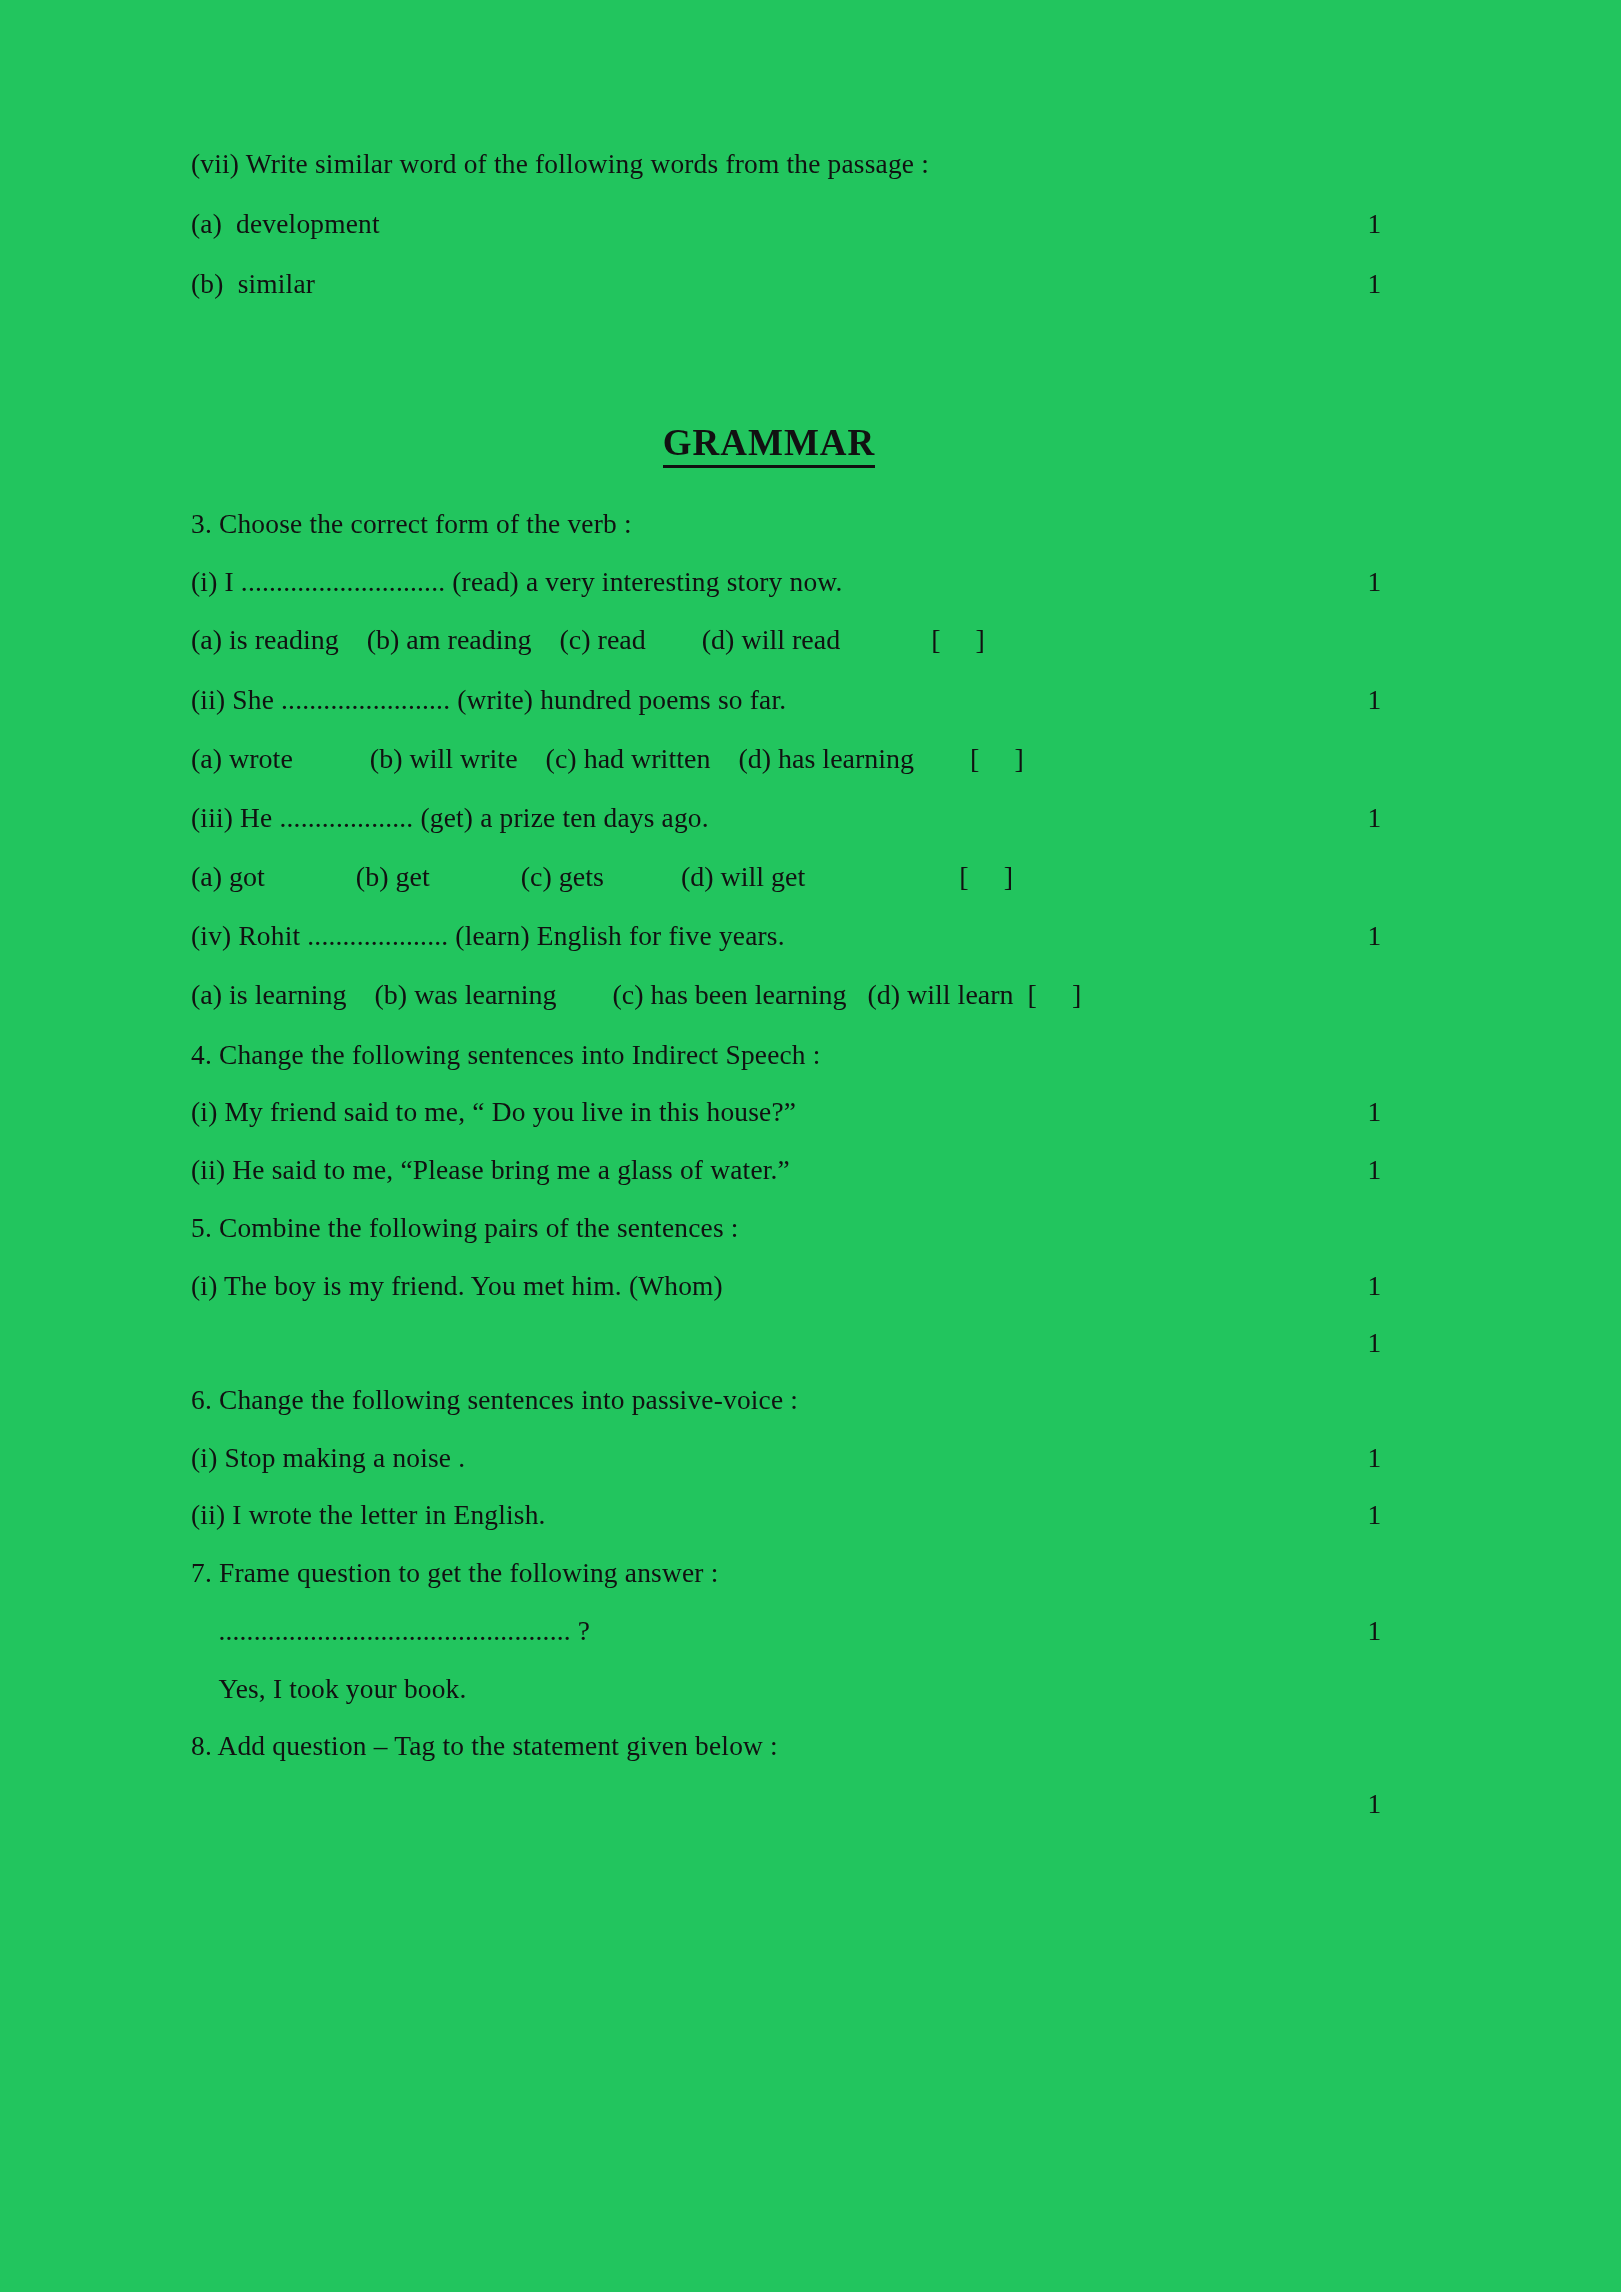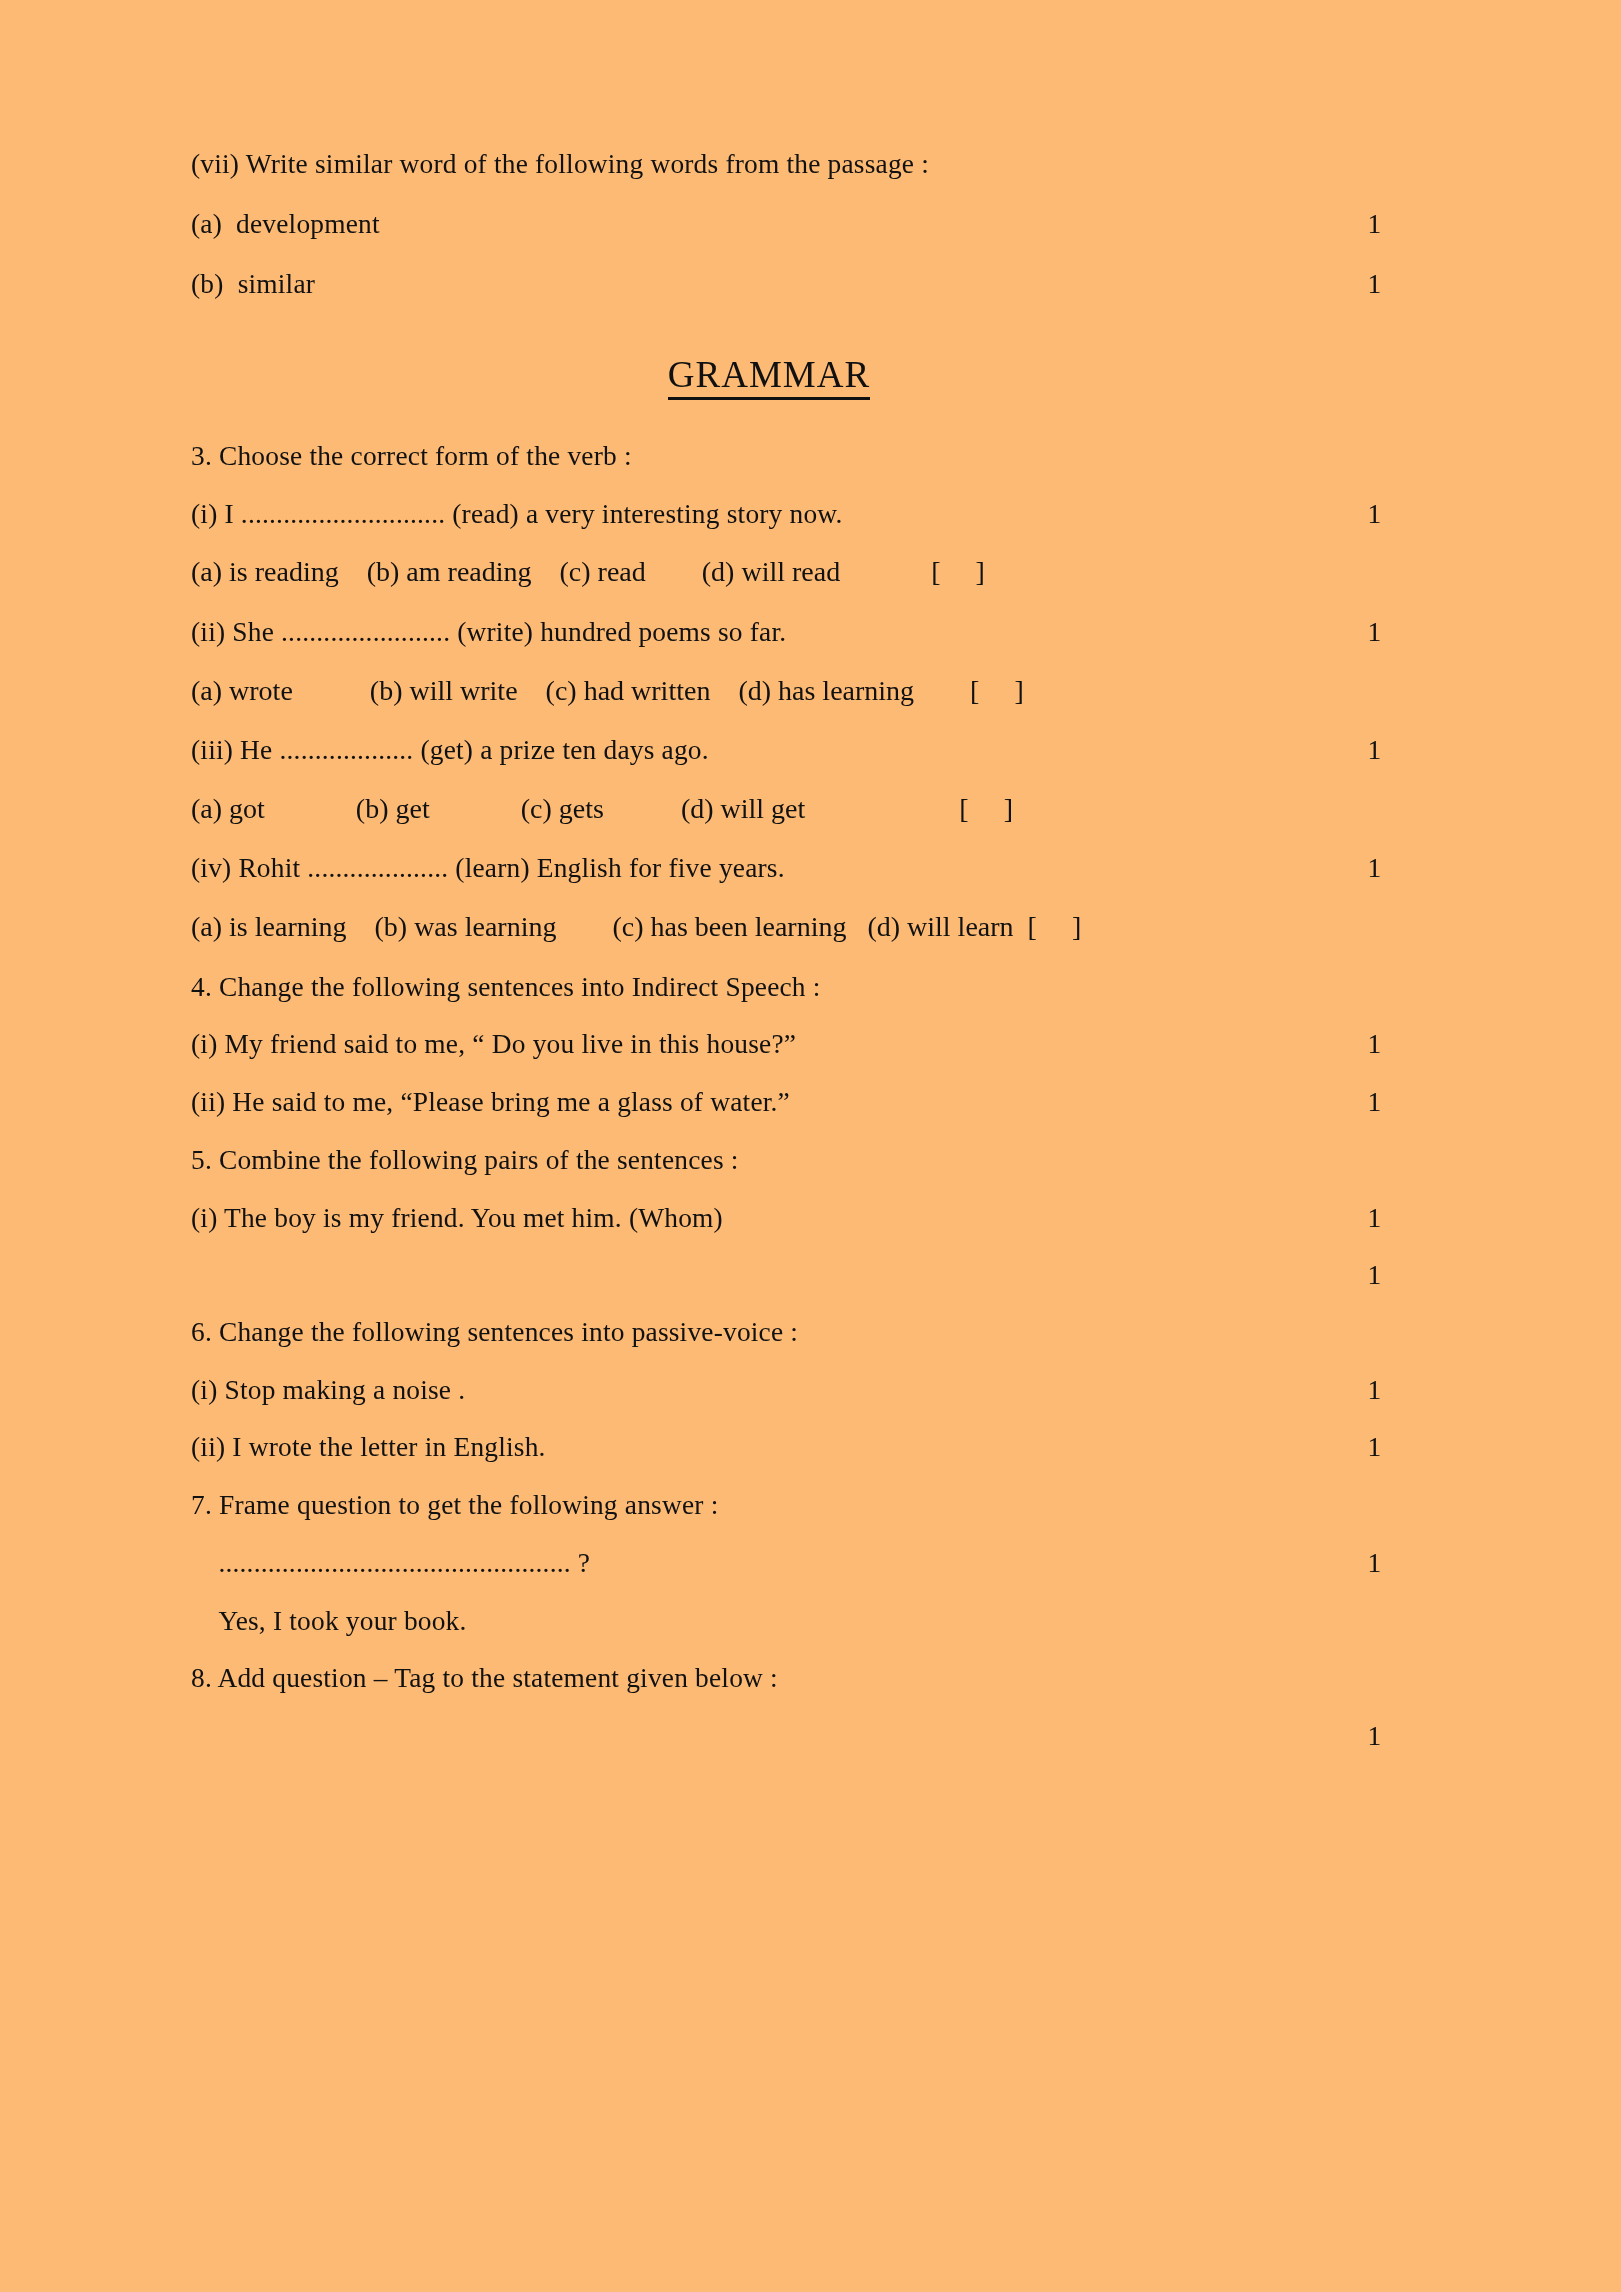--- a/index.html
+++ b/index.html
@@ -13,21 +13,21 @@
     position: relative;
     font-family: "Liberation Serif", "DejaVu Serif", serif;
     color: #111111;
     overflow: hidden;
   }
   .page {
     position: absolute;
     left: 0; top: 0;
     width: 1621px;
     height: 2293px;
-    background: #fdba74;
+    background: #22c55e;
   }
   .content {
     position: absolute;
     left: 191px;
     top: 147px;
     width: 1215px;
   }
   
   .row {
     position: relative;
@@ -62,23 +62,23 @@
     line-height: 1.25;
     margin: 0 0 25.5px 0;
     min-height: 33px;
     white-space: pre;
   }
 
   
   .section-heading {
     text-align: center;
     font-size: 37px;
-    font-weight: normal;
+    font-weight: bold;
     letter-spacing: 1px;
-    margin: 52px 0 43px 0;
+    margin: 120px 0 43px 0;
     padding-right: 59px;
   }
   .section-heading span {
     border-bottom: 3.9px solid #111111;
     padding-bottom: 2px;
   }
 </style>
 </head>
 <body>
 

